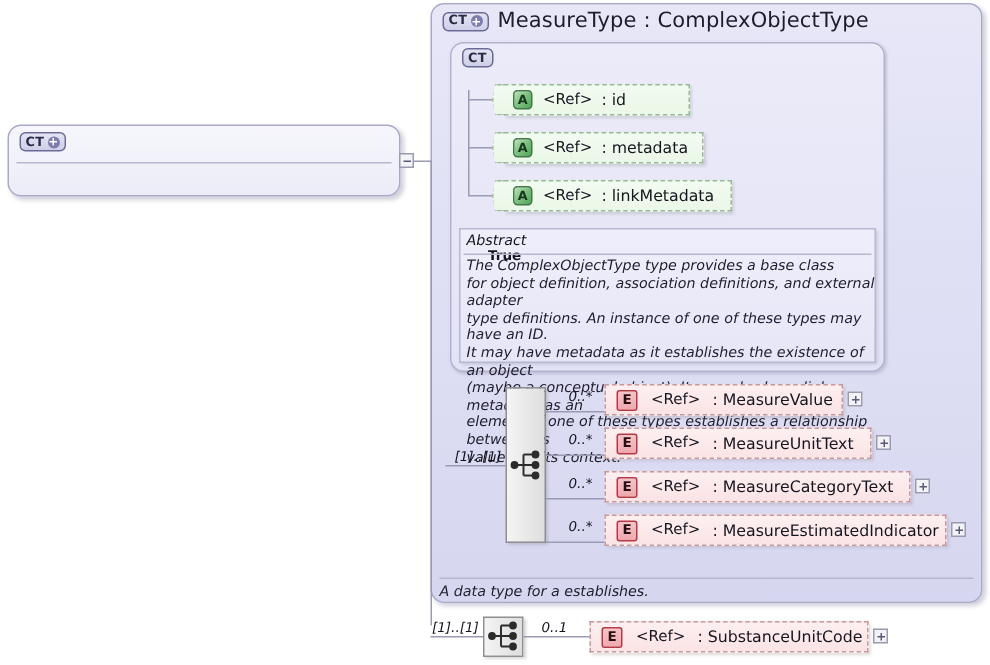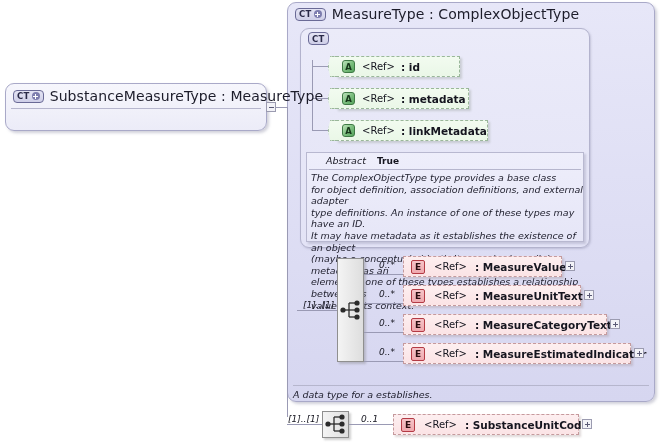--- a/index.html
+++ b/index.html
@@ -95,41 +95,41 @@
   }
   .abadge{
     width:13px;height:13px;margin-left:5px;
     border:1px solid #3f7a46;border-radius:3px;
     background:linear-gradient(135deg,#bfe4bd 0%,#7dbf80 50%,#55a35c 100%);
     font-size:8.5px;font-weight:bold;color:#17371b;
     display:flex;align-items:center;justify-content:center;
     box-sizing:border-box;flex:none;
   }
   .aref{font-size:10px;color:#15151f;margin-left:7px;}
-  .aname{font-size:10.5px;color:#15151f;margin-left:6px;font-weight:bold;}
+  .aname{font-size:10.5px;color:#15151f;margin-left:6px;font-weight:normal;}
 
   
   .elrow{
     position:absolute;height:21px;
     display:flex;align-items:center;
     background:linear-gradient(180deg,#fdeff0 0%,#fbe3e5 100%);
     border:1px dashed #c59a9d;
     box-sizing:border-box;
     box-shadow:1.5px 1.5px 2px rgba(150,130,130,.30);
   }
   .ebadge{
     width:14px;height:14px;margin-left:7px;
     border:1px solid #b33a44;border-radius:2px;
     background:linear-gradient(180deg,#f6c4c8 0%,#efa8ae 100%);
     font-size:9px;font-weight:bold;color:#2a0d10;
     display:flex;align-items:center;justify-content:center;
     box-sizing:border-box;flex:none;
   }
   .eref{font-size:10px;color:#15151f;margin-left:9px;}
-  .ename{font-size:10.5px;color:#15151f;margin-left:8px;font-weight:bold;white-space:nowrap;}
+  .ename{font-size:10.5px;color:#15151f;margin-left:8px;font-weight:normal;white-space:nowrap;}
 
   
   .plusbox{
     position:absolute;width:10px;height:10px;
     border:1px solid #9b9bb0;background:#f2f2f7;
     box-sizing:border-box;
   }
   .plusbox:before,.plusbox:after{content:"";position:absolute;background:#5a5a76;}
   .plusbox:before{left:1.5px;top:3.5px;width:5px;height:1px;}
   .plusbox:after{left:3.5px;top:1.5px;width:1px;height:5px;}
@@ -215,21 +215,21 @@
   </div>
 
   <div class="attrrow" style="left:336px;top:120px;width:152px;">
     <span class="clip"></span>
     <span class="abadge">A</span>
     <span class="aref">&lt;Ref&gt;</span>
     <span class="aname">: linkMetadata</span>
   </div>
 
   <div class="absblk" style="left:306px;top:152px;width:278px;height:90px;"></div>
-  <div class="absrow" style="left:326px;top:155px;">
+  <div class="absrow" style="left:311px;top:155px;flex-direction:column;">
     <span class="abslabel">Abstract</span>
     <span class="absval">True</span>
   </div>
   <div class="sep" style="left:309px;top:169px;width:272px;"></div>
   <div class="doc" style="left:311px;top:172px;width:272px;">The ComplexObjectType type provides a base class
 for object definition, association definitions, and external adapter
 type definitions. An instance of one of these types may have an ID.
 It may have metadata as it establishes the existence of an object
 (maybe a conceptual object). It may also have link metadata, as an
 element of one of these types establishes a relationship between its
@@ -289,21 +289,20 @@
   </div>
   <div class="plusbox" style="left:634px;top:348px;"></div>
 
   <div class="typebox white" style="left:5px;top:83px;width:262px;height:48px;"></div>
 
   <div class="hdr" style="left:13px;top:88px;">
     <span class="ctbadge">
       <span>CT</span>
         <span class="plusglyph"></span>
     </span>
-    <span class="ttl">SubstanceMeasureType : MeasureType</span>
   </div>
 
   <div class="sep" style="left:11px;top:108px;width:250px;"></div>
 
   <div class="minusbox" style="left:266px;top:102px;"></div>
 
   <div class="line hline" style="left:276px;top:107px;width:12px;"></div>
   <div class="line vline" style="left:287px;top:107px;height:310px;"></div>
 
   <div class="line hline" style="left:287px;top:424px;width:35px;"></div>

